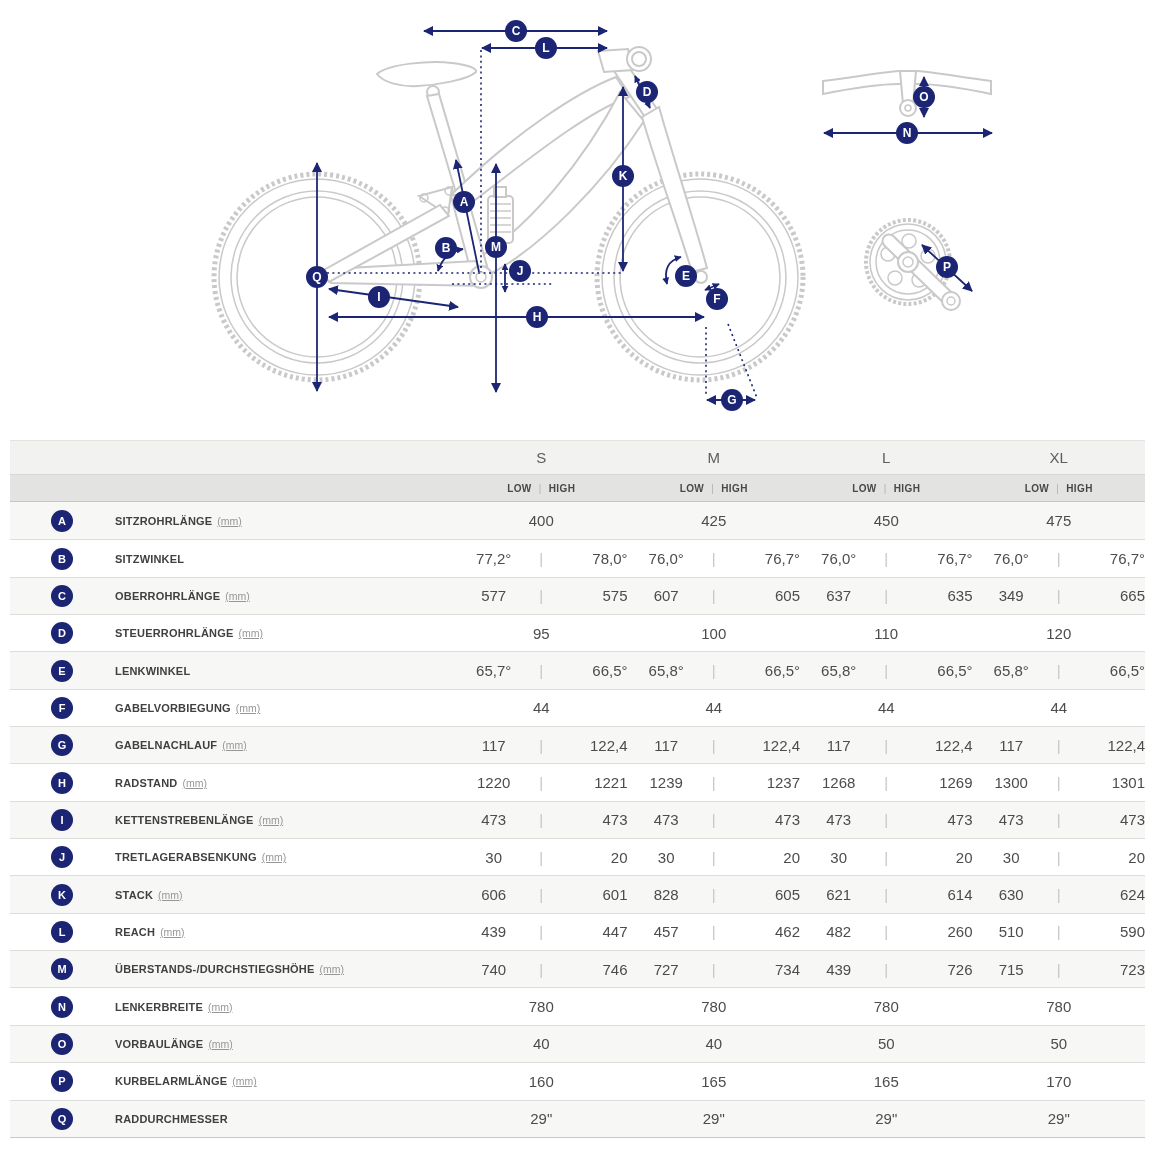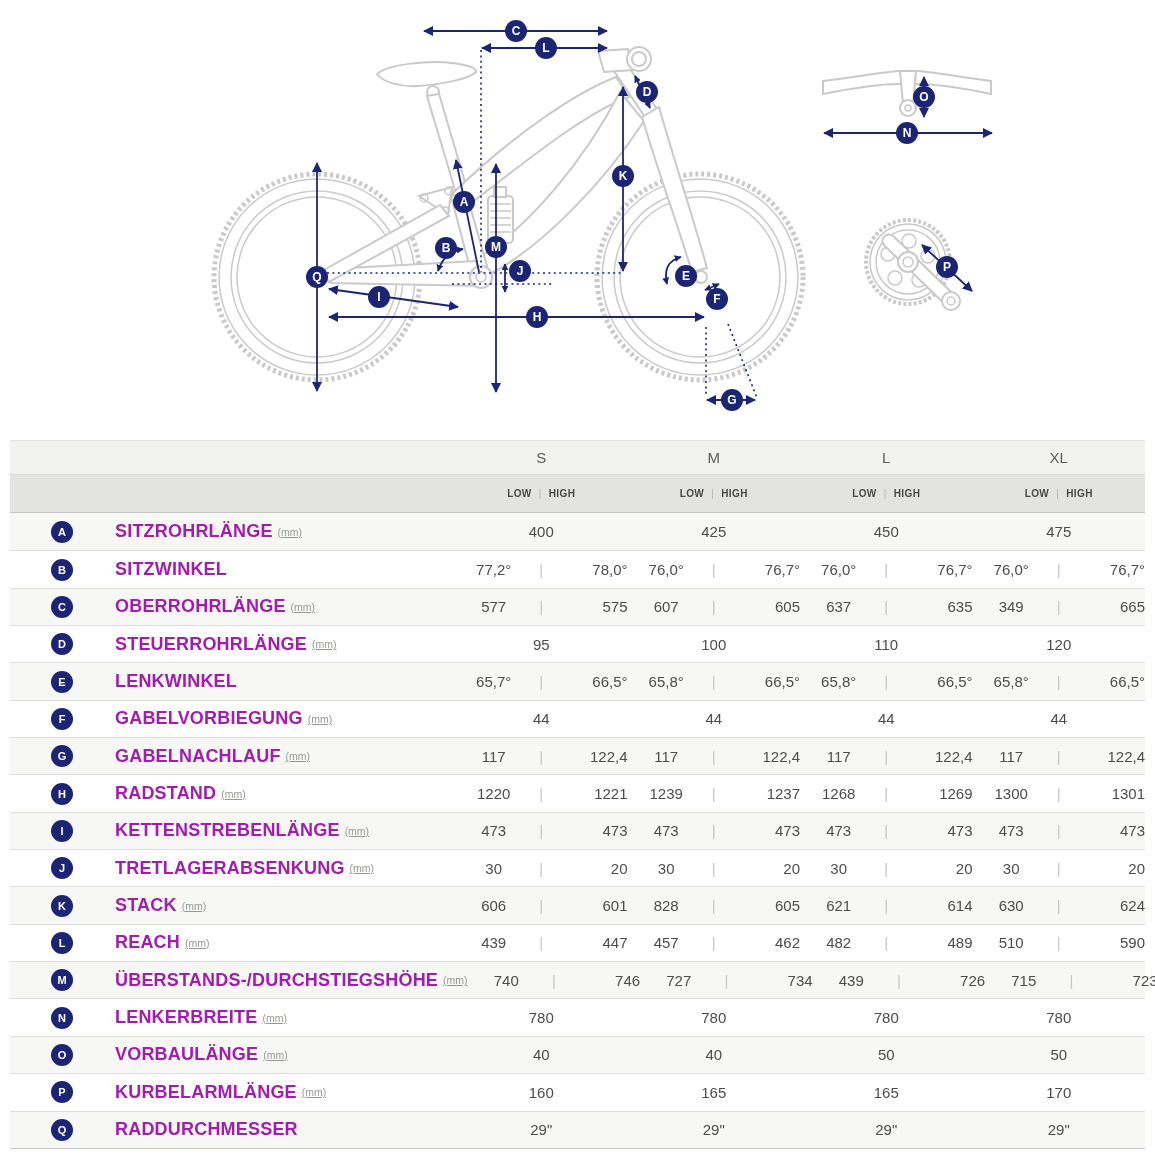--- a/index.html
+++ b/index.html
@@ -15,35 +15,35 @@
   .tread{ stroke-dasharray:3 3; stroke-width:5; }
   .dim{ stroke:var(--accent); stroke-width:1.8; fill:none; }
   .dot{ stroke:var(--accent); stroke-width:1.6; fill:none; stroke-dasharray:2 3.4; }
   #ah path, #ahs path{ fill:var(--accent); }
   .badge-circle{ fill:var(--accent); }
   .badge-letter{ fill:#fff; font-family:"Liberation Sans",sans-serif; font-size:12px; font-weight:bold; }
 
   
   .geo-table{ margin:2px 10px 0 10px; width:1135px; }
   .hrow1{ display:flex; align-items:center; height:34px; background:#f2f2f0; border-top:1px solid #e2e2e0; }
-  .hrow2{ display:flex; align-items:center; height:39px; background:#e3e3e1; border-top:1px solid #d6d6d4; border-bottom:1px solid #c6c6c4; }
+  .hrow2{ display:flex; align-items:center; height:28px; background:#e3e3e1; border-top:1px solid #d6d6d4; border-bottom:1px solid #c6c6c4; }
   .label-spacer{ flex:0 0 445px; }
   .size-cell{ flex:0 0 172.5px; text-align:center; font-size:15px; color:#5d5d5d; }
   .lowhigh{ display:flex; justify-content:center; align-items:center; font-size:10px; font-weight:bold; color:#484848; letter-spacing:.4px; }
   .lowhigh .sep{ color:#b3b3b1; margin:0 7px; font-weight:normal; }
 
   .trow{ display:flex; align-items:center; height:37.35px; border-top:1px solid #dddddb; }
   .trow:first-child{ border-top:none; }
   .trow.odd{ background:#f7f7f5; }
   .trow.even{ background:#ffffff; }
   #rows{ border-bottom:1px solid #c9c9c7; }
   .label-cell{ flex:0 0 445px; display:flex; align-items:center; }
   .badge{ flex:0 0 22px; width:22px; height:22px; border-radius:50%; background:var(--accent); color:#fff;
           font-size:11px; font-weight:bold; display:flex; align-items:center; justify-content:center; margin-left:41px; }
-  .row-label{ margin-left:42px; font-size:18px; font-weight:bold; color:#a21caf; letter-spacing:.2px; white-space:nowrap; }
+  .row-label{ margin-left:42px; font-size:11px; font-weight:bold; color:#404040; letter-spacing:.2px; white-space:nowrap; }
   .row-unit{ font-size:10.5px; color:#979795; font-weight:normal; margin-left:5px;text-decoration:underline; }
   .val-cell{ flex:0 0 172.5px; display:flex; justify-content:center; align-items:center; font-size:15px; color:#4c4c4c; }
   .val-cell .v-low{ flex:1; text-align:center; }
   .val-cell .v-sep{ margin:0 7px; color:#c6c6c4; }
   .val-cell .v-high{ flex:1; text-align:right; }
 </style>
 </head>
 <body>
 
 <div class="page">
@@ -552,21 +552,21 @@
             <span class="v-high">447</span>
           </div>
           <div class="val-cell">
             <span class="v-low">457</span>
             <span class="v-sep">|</span>
             <span class="v-high">462</span>
           </div>
           <div class="val-cell">
             <span class="v-low">482</span>
             <span class="v-sep">|</span>
-            <span class="v-high">489</span>
+            <span class="v-high">260</span>
           </div>
           <div class="val-cell">
             <span class="v-low">510</span>
             <span class="v-sep">|</span>
             <span class="v-high">590</span>
           </div>
         </div>
         <div class="trow odd">
           <div class="label-cell">
             <span class="badge">M</span>

